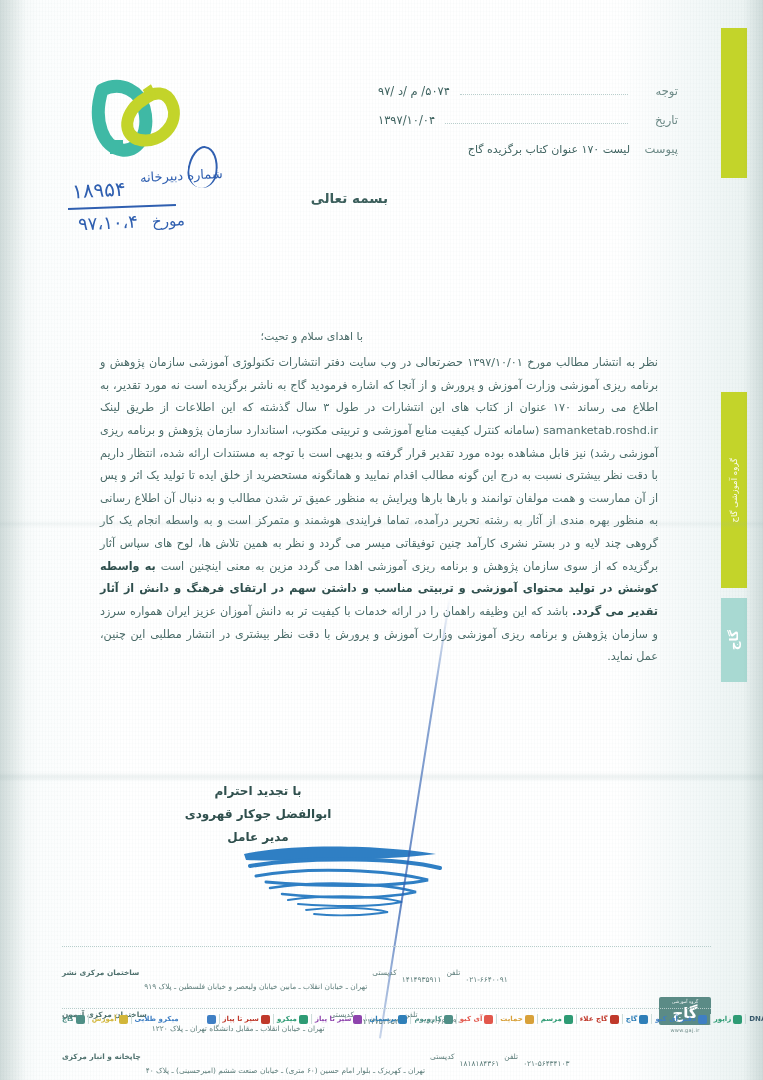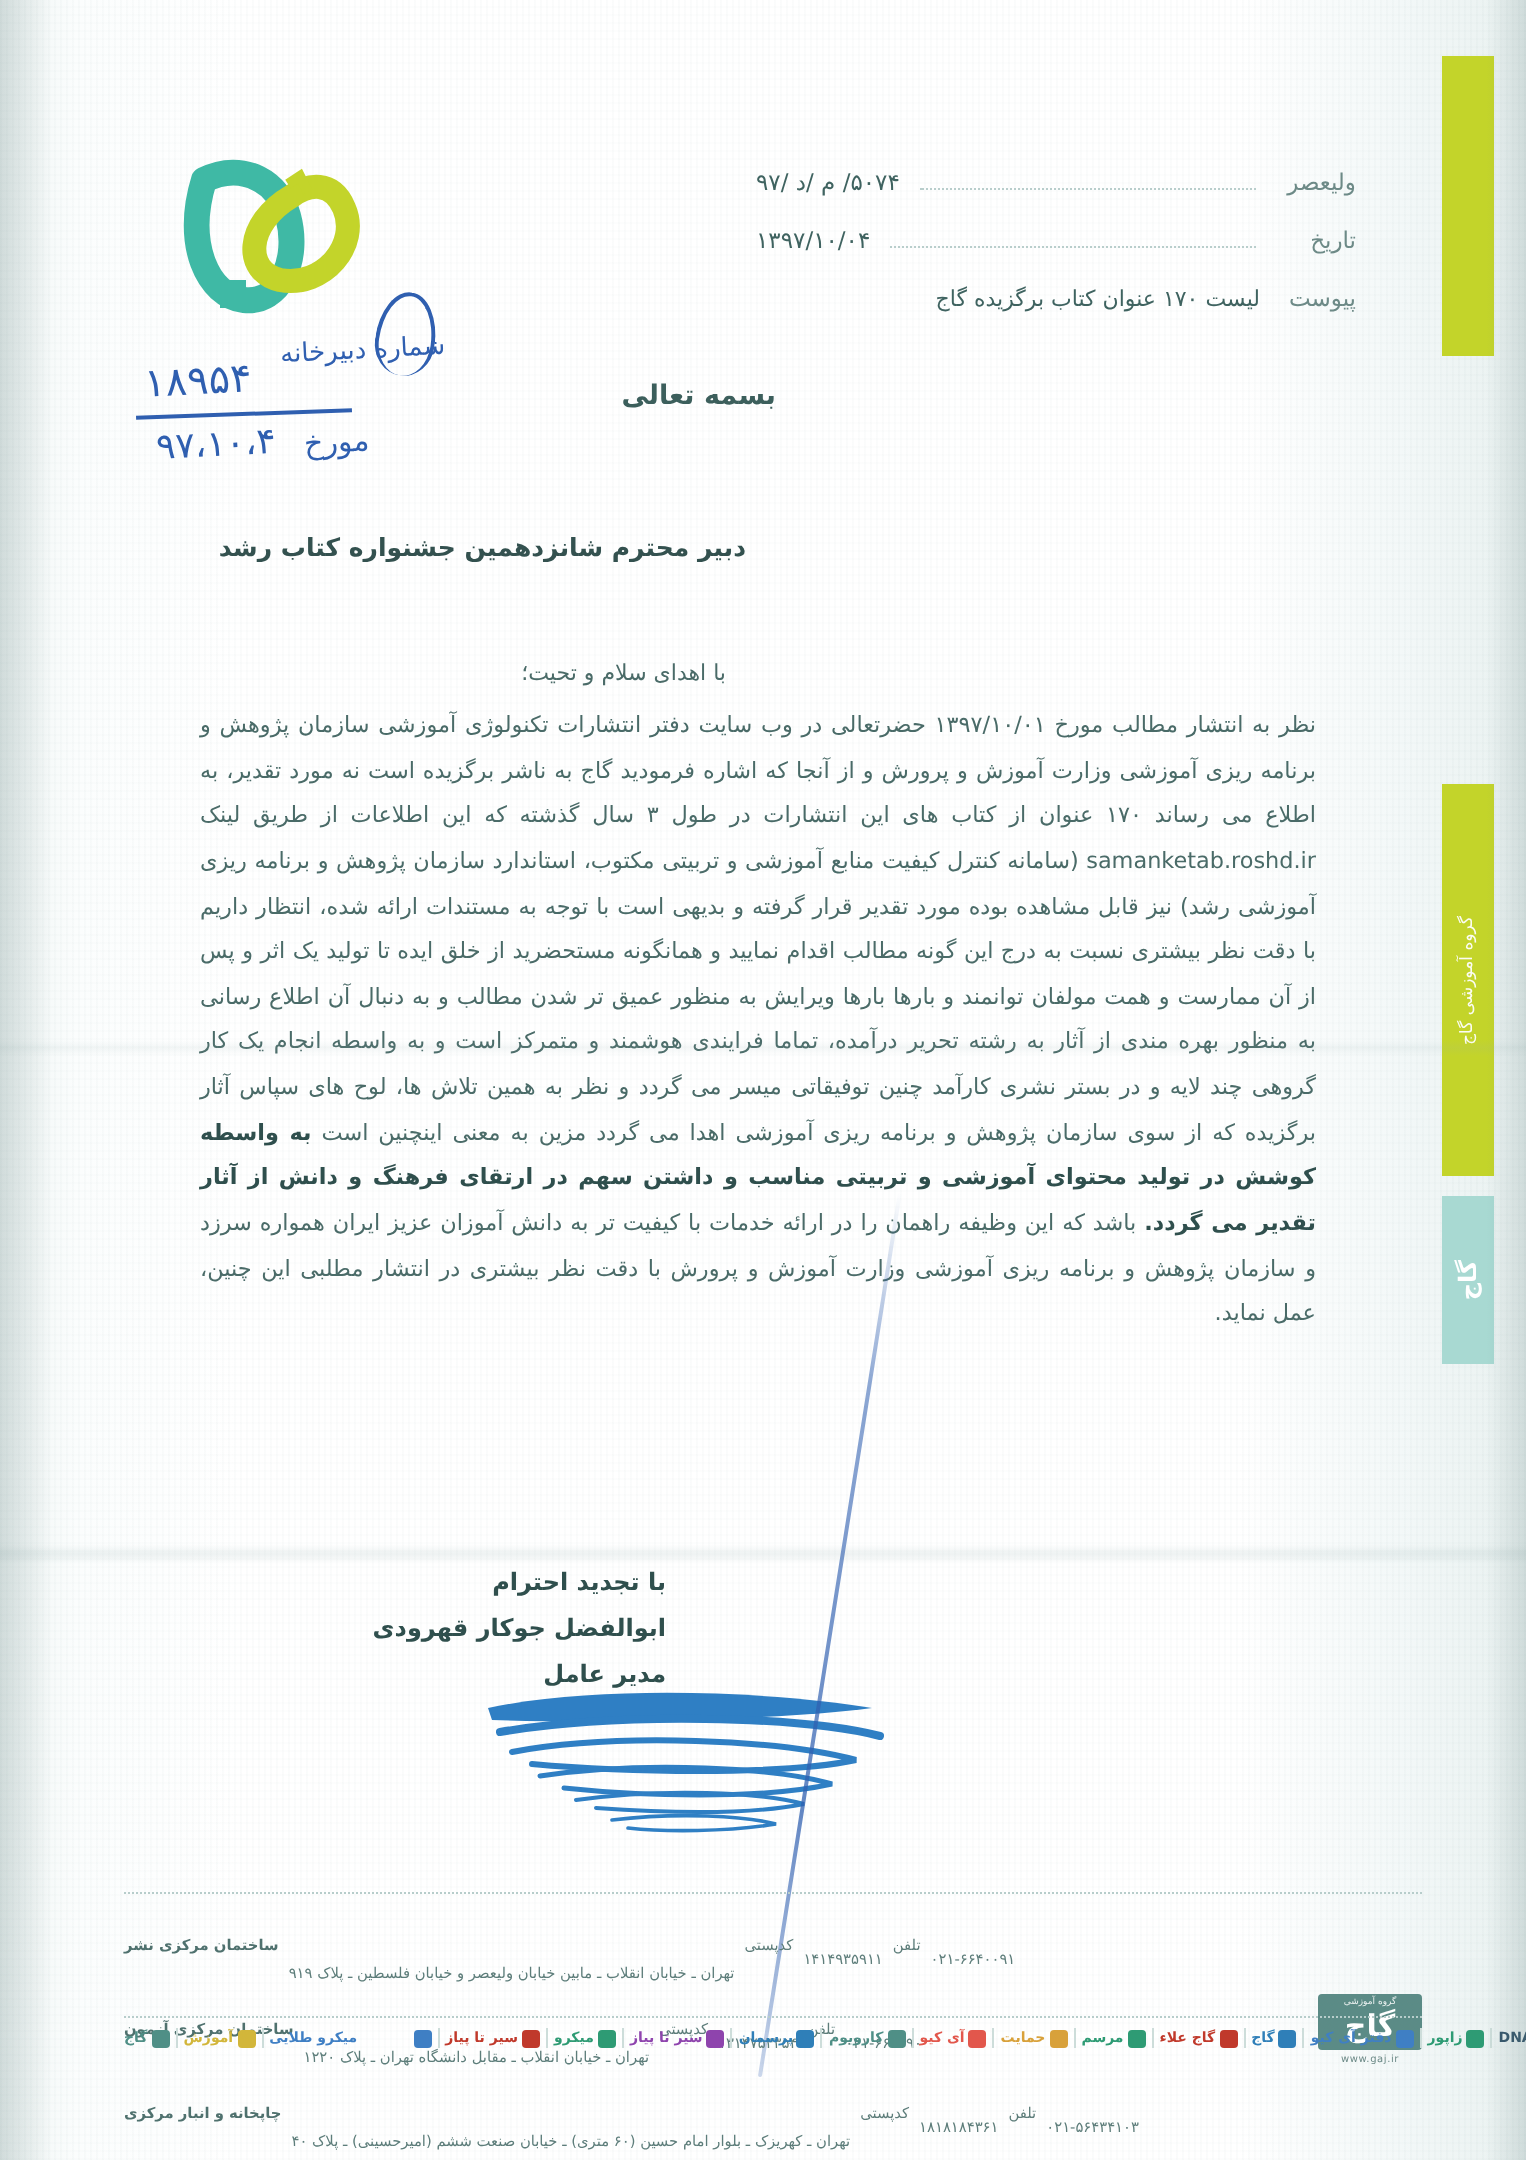--- a/index.html
+++ b/index.html
@@ -116,21 +116,21 @@
     font-size:11.2px;line-height:2.02;color:#4a6b68;
     text-align:justify;
   }
   .body p{margin:0;}
   .body .ltr{direction:ltr;unicode-bidi:embed;display:inline-block;}
   .body b{color:#2f4f4d;font-weight:bold;}
 
   
   .sign{
     position:absolute;right:430px;top:780px;
-    font-size:12px;color:#2f4f4d;
+    text-align:center;font-size:12px;color:#2f4f4d;
     font-weight:bold;line-height:1.9;width:150px;
   }
   .sign .star{color:#2f5fb0;font-size:10px;display:block;margin-top:-2px;}
   .sig-svg{position:absolute;left:240px;top:840px;}
 
   
   .foot-rule{
     position:absolute;left:62px;right:52px;top:946px;
     border-top:1.5px dotted #b7cdcb;
   }
@@ -213,39 +213,38 @@
 
   <div class="hand hand-lbl">شماره دبیرخانه</div>
   <div class="hand hand-num">۱۸۹۵۴</div>
   <div class="hand-rule"></div>
   <div class="hand hand-lbl2">مورخ</div>
   <div class="hand hand-date">۹۷،۱۰،۴</div>
   <div class="hand-hook"></div>
 
   <div class="meta">
     <div class="meta-row">
-      <span class="meta-label">ولیعصر</span>
+      <span class="meta-label">توجه</span>
       <span class="meta-dots"></span>
       <span class="meta-val">۵۰۷۴/ م /د /۹۷</span>
     </div>
     <div class="meta-row">
       <span class="meta-label">تاریخ</span>
       <span class="meta-dots"></span>
       <span class="meta-val">۱۳۹۷/۱۰/۰۴</span>
     </div>
     <div class="meta-row attach">
       <span class="meta-label">پیوست</span>
       <span class="meta-val">لیست ۱۷۰ عنوان کتاب برگزیده گاج</span>
     </div>
   </div>
 
   <div class="basmalah">بسمه تعالی</div>
 
   <div class="addressee">
-    <div>دبیر محترم شانزدهمین جشنواره کتاب رشد</div>
   </div>
 
   <div class="salutation">با اهدای سلام و تحیت؛</div>
 
   <div class="body">
     <p><span>نظر به انتشار مطالب مورخ ۱۳۹۷/۱۰/۰۱ حضرتعالی در وب سایت دفتر انتشارات تکنولوژی آموزشی سازمان پژوهش و برنامه ریزی آموزشی وزارت آموزش و پرورش و از آنجا که اشاره فرمودید گاج به ناشر برگزیده است نه مورد تقدیر، به اطلاع می رساند ۱۷۰ عنوان از کتاب های این انتشارات در طول ۳ سال گذشته که این اطلاعات از طریق لینک </span><span class="ltr">samanketab.roshd.ir</span><span> (سامانه کنترل کیفیت منابع آموزشی و تربیتی مکتوب، استاندارد سازمان پژوهش و برنامه ریزی آموزشی رشد) نیز قابل مشاهده بوده مورد تقدیر قرار گرفته و بدیهی است با توجه به مستندات ارائه شده، انتظار داریم با دقت نظر بیشتری نسبت به درج این گونه مطالب اقدام نمایید و همانگونه مستحضرید از خلق ایده تا تولید یک اثر و پس از آن ممارست و همت مولفان توانمند و بارها بارها ویرایش به منظور عمیق تر شدن مطالب و به دنبال آن اطلاع رسانی به منظور بهره مندی از آثار به رشته تحریر درآمده، تماما فرایندی هوشمند و متمرکز است و به واسطه انجام یک کار گروهی چند لایه و در بستر نشری کارآمد چنین توفیقاتی میسر می گردد و نظر به همین تلاش ها، لوح های سپاس آثار برگزیده که از سوی سازمان پژوهش و برنامه ریزی آموزشی اهدا می گردد مزین به معنی اینچنین است </span><b>به واسطه کوشش در تولید محتوای آموزشی و تربیتی مناسب و داشتن سهم در ارتقای فرهنگ و دانش از آثار تقدیر می گردد.</b><span> باشد که این وظیفه راهمان را در ارائه خدمات با کیفیت تر به دانش آموزان عزیز ایران همواره سرزد و سازمان پژوهش و برنامه ریزی آموزشی وزارت آموزش و پرورش با دقت نظر بیشتری در انتشار مطلبی این چنین، عمل نماید.</span></p>
   </div>
 
   <div class="fold2"></div>
   <div class="fold"></div>

